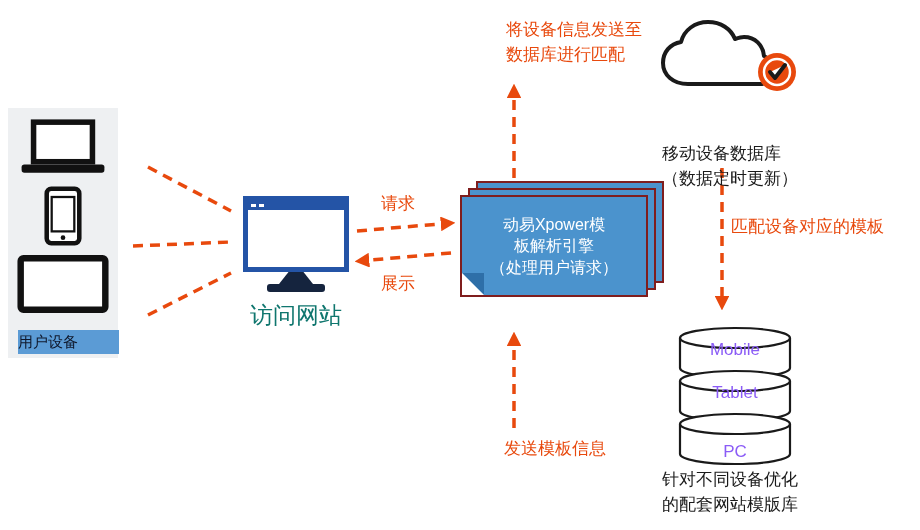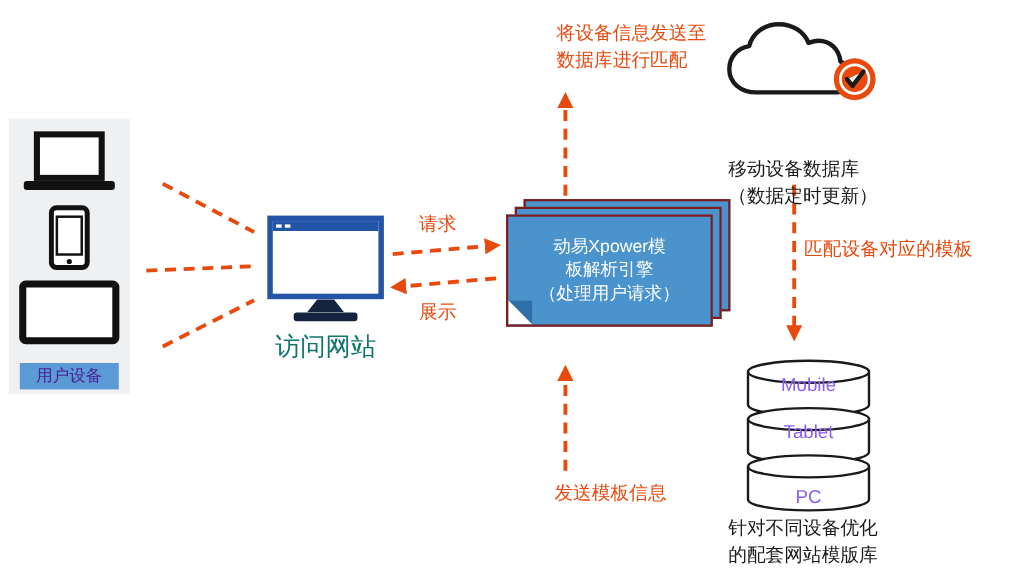--- a/index.html
+++ b/index.html
@@ -23,22 +23,22 @@
   #overlay{position:absolute;left:0;top:0;width:920px;height:530px;pointer-events:none;}
   #overlay line{stroke:var(--accent-orange,#e8490d);stroke-width:3.5;stroke-dasharray:10 7;fill:none;}
   #overlay marker path{fill:var(--accent-orange,#e8490d);}
 
   
   #devices-panel{left:8px;top:108px;width:110px;height:250px;background:var(--panel-gray,#eef0f2);}
   #devices-panel svg{position:absolute;}
   #laptop-icon{left:9px;top:8px;}
   #tablet-icon{left:36px;top:76px;}
   #tv-icon{left:9px;top:146px;}
-  #devices-label{left:10px;top:222px;width:90px;height:24px;line-height:24px;text-align:center;
-    background:var(--label-blue,#5b9bd5);color:#4c1d95;font-size:15px;}
+  #devices-label{left:10px;top:222px;width:101px;height:24px;line-height:24px;text-align:left;
+    background:var(--label-blue,#5b9bd5);color:#0f172a;font-size:15px;}
 
   
   #website-node{left:240px;top:196px;width:112px;text-align:center;}
   #monitor-frame{width:106px;height:76px;border:5px solid var(--monitor-blue,#2454a6);background:#fff;margin:0 auto;position:relative;}
   #monitor-titlebar{height:9px;background:var(--monitor-blue,#2454a6);position:relative;}
   .title-dot{position:absolute;top:3px;width:5px;height:3px;background:#fff;}
   .dot1{left:3px;} .dot2{left:11px;}
   #monitor-neck{width:34px;height:12px;background:#15243e;margin:0 auto;clip-path:polygon(28% 0,72% 0,100% 100%,0 100%);}
   #monitor-base{width:58px;height:8px;background:#15243e;border-radius:3px;margin:0 auto;}
   #website-label{margin-top:8px;font-size:23px;color:#0f766e;}

